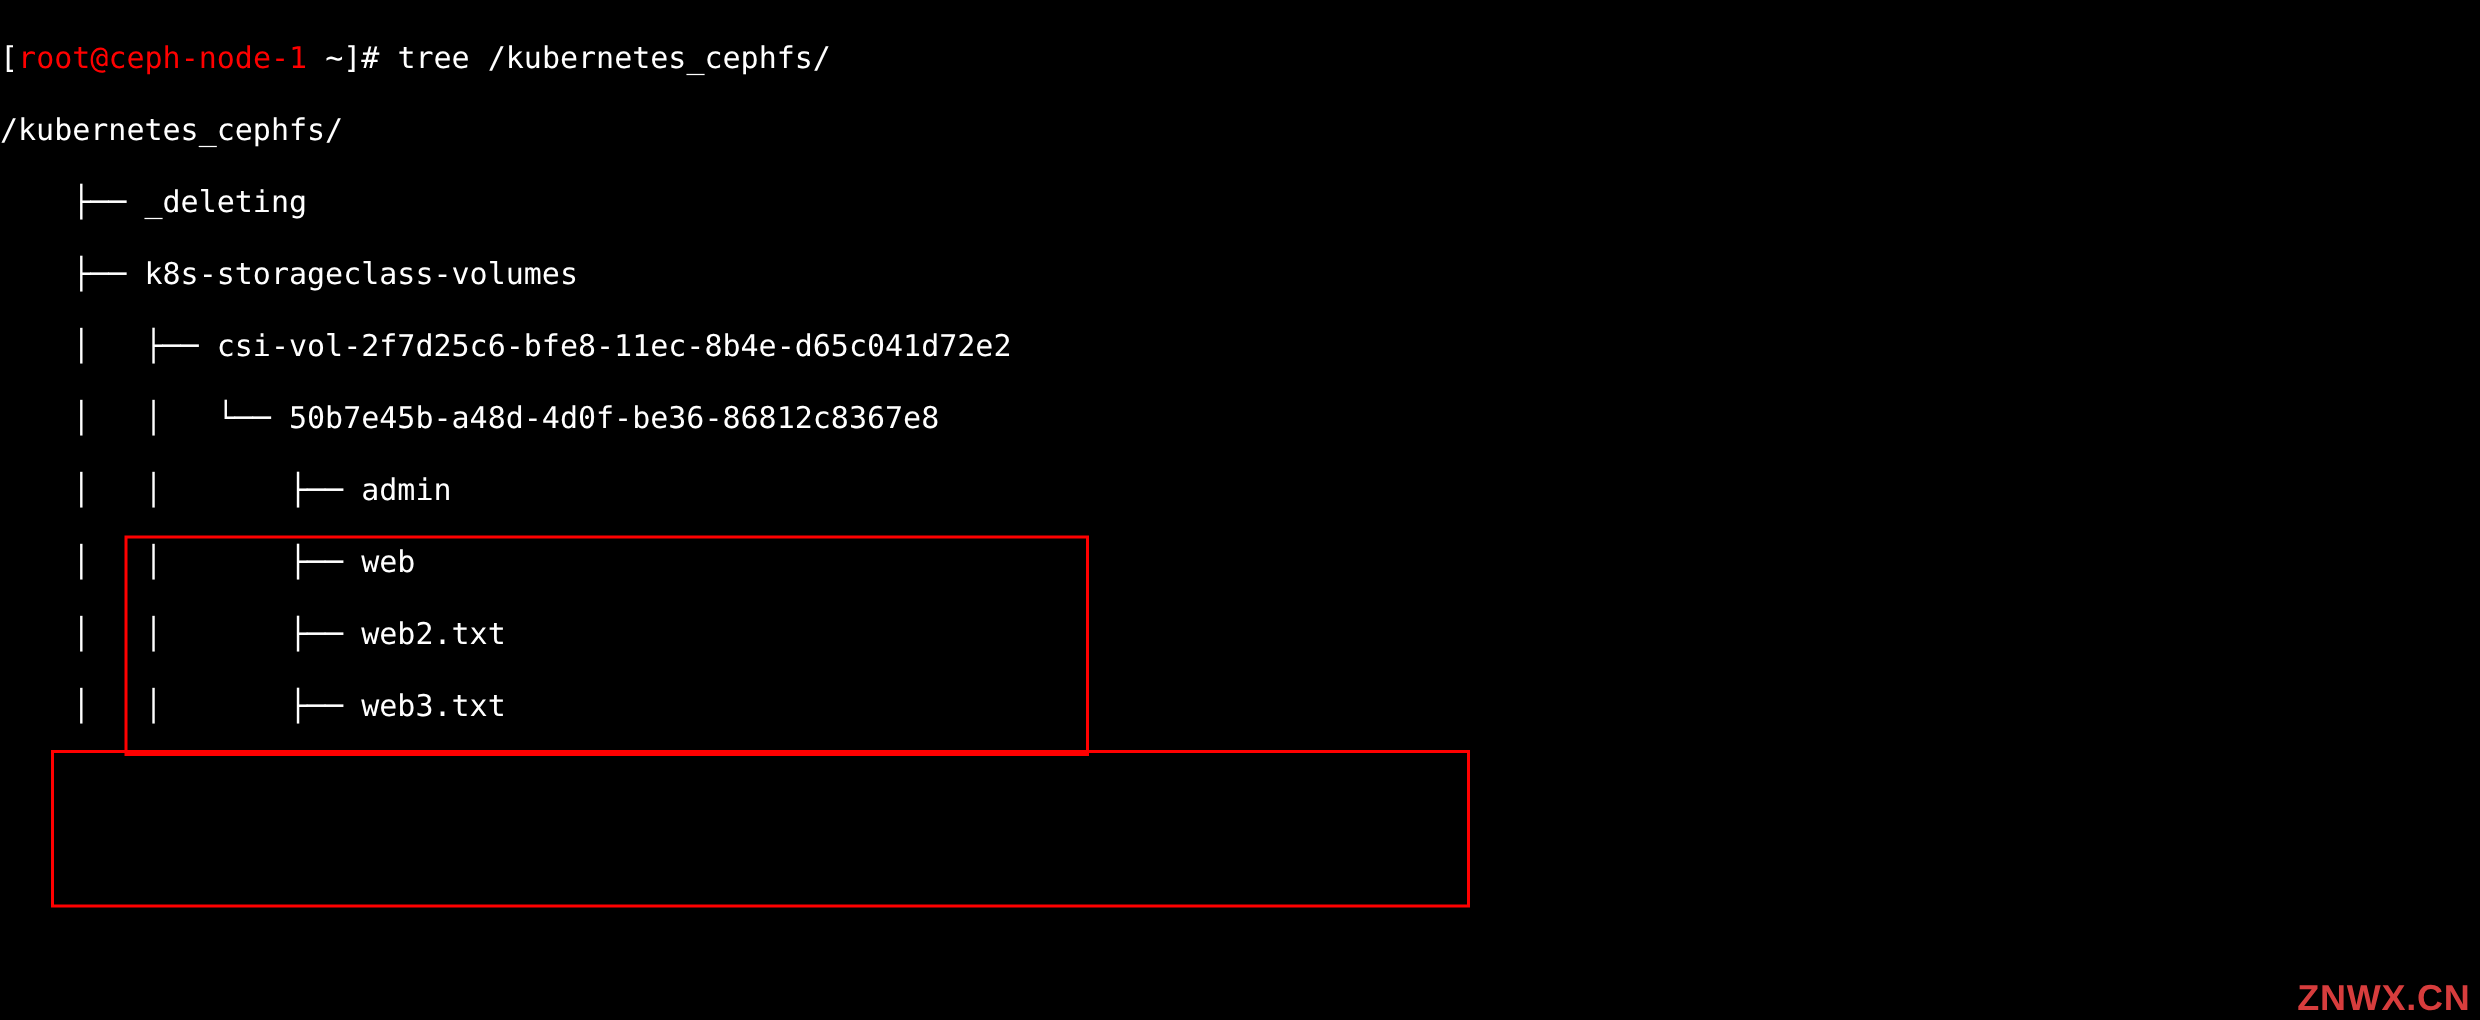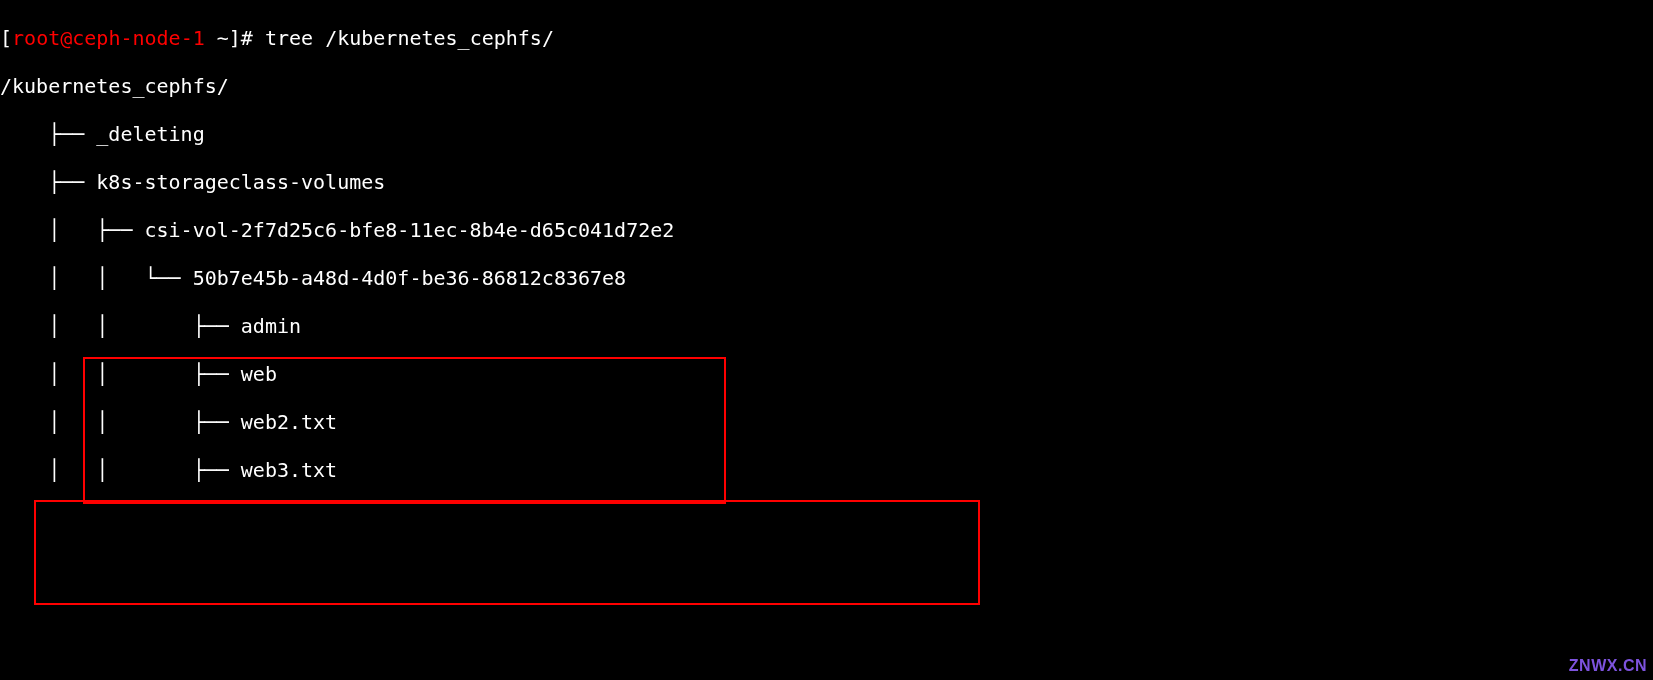--- a/index.html
+++ b/index.html
@@ -28,23 +28,23 @@
     position: absolute;
     border: 2.5px solid #ff0000;
     background: transparent;
     pointer-events: none;
   }
   .watermark {
     position: absolute;
     right: 6px;
     bottom: 2px;
     font-family: Arial, sans-serif;
-    font-size: 16px;
+    font-size: 24px;
     font-weight: 700;
-    color: #8b5cf6;
+    color: #ef4444;
     letter-spacing: 0.5px;
     opacity: 0.9;
   }
 </style>
 </head>
 <body>
 
 <div class="term">
 <div class="line">[<span class="hostname"><span>root</span>@<span>ceph-node-1</span></span> <span>~</span>]<span>#</span> <span>tree /kubernetes_cephfs/</span></div>
 <div class="line">/kubernetes_cephfs/</div>

